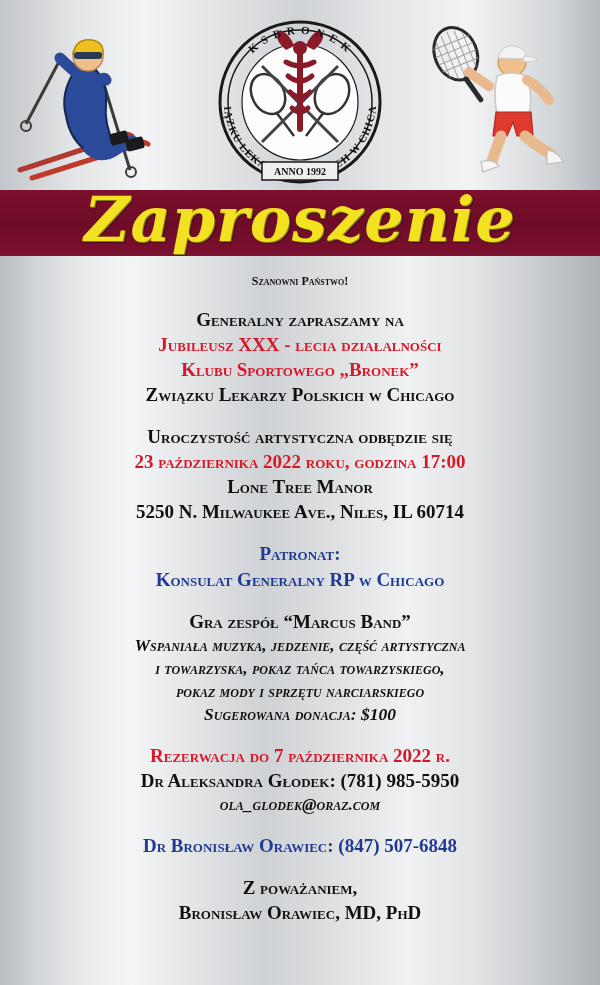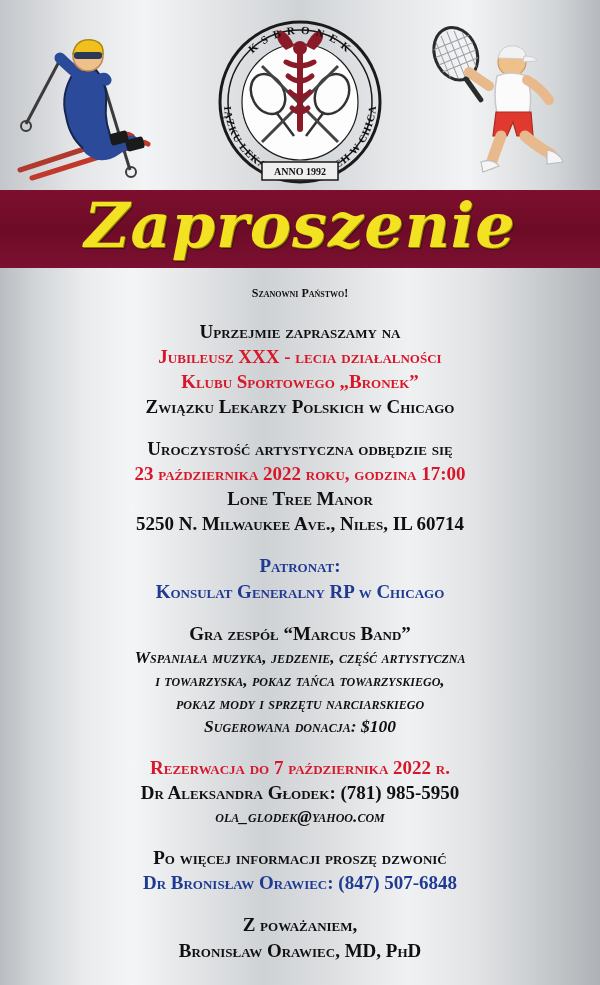--- a/index.html
+++ b/index.html
@@ -73,21 +73,21 @@
     left: 50%;
     top: 6px;
     transform: translateX(-50%);
     width: 180px;
     height: 182px;
   }
 
   
   .title-band {
     position: relative;
-    height: 78px;
+    height: 66px;
     background: #7b1030;
     background: linear-gradient(180deg, #7e0f2e 0%, #6d0c27 50%, #7b1030 100%);
     display: flex;
     align-items: center;
     justify-content: center;
     overflow: hidden;
   }
   .title-text {
     font-family: "DejaVu Serif", serif;
     font-style: italic;
@@ -245,21 +245,21 @@
   <div class="title-band">
     <div class="title-text">Zaproszenie</div>
   </div>
 
   <div class="body-wrap">
 
     <div class="line blk greet">Szanowni Państwo!</div>
 
     <div class="gap-md"></div>
 
-    <div class="line blk">Uprzejmie zapraszamy na</div>
+    <div class="line blk">Generalny zapraszamy na</div>
     <div class="line red">Jubileusz XXX - lecia działalności</div>
     <div class="line red">Klubu Sportowego „Bronek”</div>
     <div class="line blk">Związku Lekarzy Polskich w Chicago</div>
 
     <div class="gap-md"></div>
 
     <div class="line blk">Uroczystość artystyczna odbędzie się</div>
     <div class="line red">23 października 2022 roku, godzina 17:00</div>
     <div class="line blk">Lone Tree Manor</div>
     <div class="line blk">5250 N. Milwaukee Ave., Niles, IL 60714</div>
@@ -274,25 +274,24 @@
     <div class="line blk">Gra zespół “Marcus Band”</div>
     <div class="line blk sz-sm">Wspaniała muzyka, jedzenie, część artystyczna</div>
     <div class="line blk sz-sm">i towarzyska, pokaz tańca towarzyskiego,</div>
     <div class="line blk sz-sm">pokaz mody i sprzętu narciarskiego</div>
     <div class="line blk sz-sm">Sugerowana donacja: $100</div>
 
     <div class="gap-md"></div>
 
     <div class="line red">Rezerwacja do 7 października 2022 r.</div>
     <div class="line blk">Dr Aleksandra Głodek: (781) 985-5950</div>
-    <div class="line blk sz-sm">ola_glodek@yahoo.com</div>
-
-    <div class="gap-md"></div>
-
-    <div class="line blk">Po więcej informacji proszę dzwonić</div>
+    <div class="line blk sz-sm">ola_glodek@oraz.com</div>
+
+    <div class="gap-md"></div>
+
     <div class="line blue">Dr Bronisław Orawiec: (847) 507-6848</div>
 
     <div class="gap-md"></div>
 
     <div class="line blk">Z poważaniem,</div>
     <div class="line blk">Bronisław Orawiec, MD, PhD</div>
 
   </div>
 </div>
 

